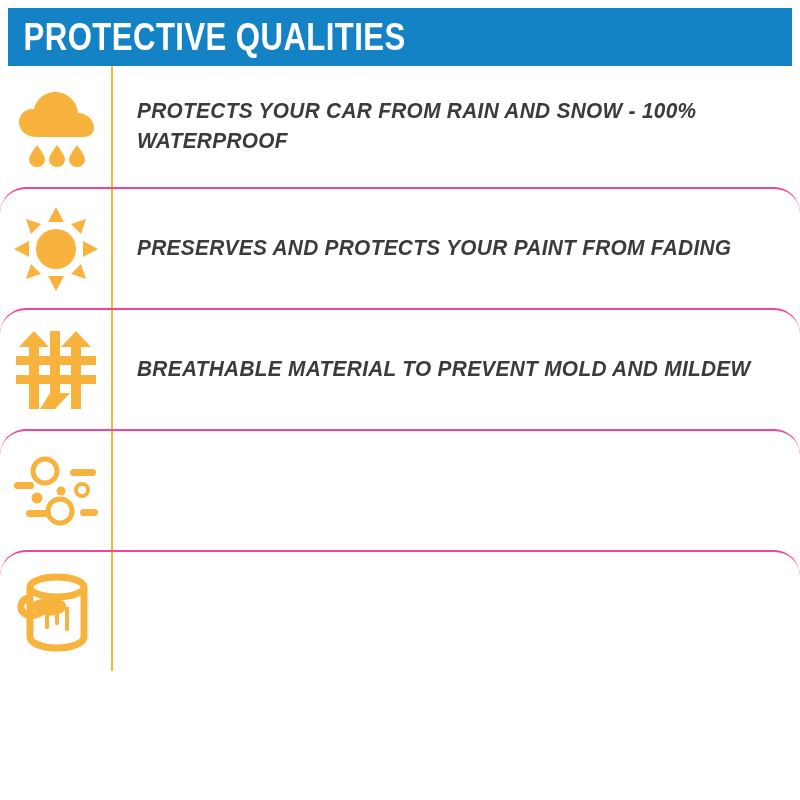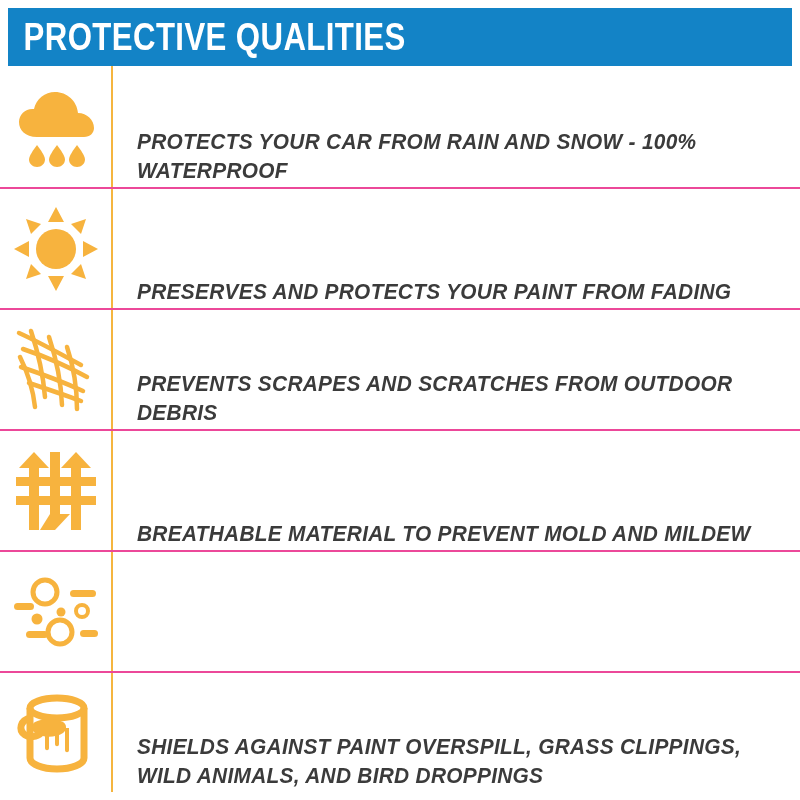--- a/index.html
+++ b/index.html
@@ -51,22 +51,23 @@
     position: absolute;
     left: 0;
     top: 66px;
     width: 800px;
     height: 734px;
   }
   .row {
     position: relative;
     height: 121px;
     display: flex;
-    align-items: flex-end;
-    box-sizing: border-box;
+    align-items: center;
+    box-sizing: border-box;
+    border-radius: 26px;
   }
   .row + .row {
     border-top: 2px solid #ec4899;
   }
   .row.first {
     border-top: none;
   }
 
   .icon-cell {
     width: 111px;
@@ -153,42 +154,20 @@
             </g>
           </svg>
         </span>
       </div>
       <div class="divider"></div>
       <div class="text-cell">
         <p class="row-text">PRESERVES AND PROTECTS YOUR PAINT FROM FADING</p>
       </div>
     </div>
 
-    <div class="row">
-      <div class="icon-cell">
-        <span>
-          <svg width="82" height="86" viewBox="0 0 82 86">
-            <g stroke="#F7B33E" stroke-width="4.5" fill="none" stroke-linecap="round">
-              <path d="M4 6 C22 14 44 26 66 38"></path>
-              <path d="M8 22 C26 28 50 38 72 50"></path>
-              <path d="M6 40 C24 46 46 54 68 64"></path>
-              <path d="M14 56 C32 62 50 68 66 74"></path>
-              <path d="M16 4 C22 22 28 46 30 70"></path>
-              <path d="M34 10 C40 28 46 52 47 78"></path>
-              <path d="M52 20 C58 38 62 60 62 82"></path>
-              <path d="M5 30 C12 44 18 62 20 80"></path>
-            </g>
-          </svg>
-        </span>
-      </div>
-      <div class="divider"></div>
-      <div class="text-cell">
-        <p class="row-text">PREVENTS SCRAPES AND SCRATCHES FROM OUTDOOR DEBRIS</p>
-      </div>
-    </div>
 
     <div class="row">
       <div class="icon-cell">
         <span>
           <svg width="80" height="78" viewBox="0 0 80 78">
             <g fill="#F7B33E">
               <path d="M17 78 L17 16 L7 16 L22 0 L37 16 L27 16 L27 78 Z" transform="translate(-4,0)"></path>
               <path d="M35 0 L45 0 L45 62 L55 62 L40 78 L25 78 L35 62 Z" transform="translate(-1,0)"></path>
               <path d="M57 78 L57 16 L47 16 L62 0 L77 16 L67 16 L67 78 Z" transform="translate(-2,0)"></path>
               <rect x="0" y="25" width="80" height="9"></rect>
@@ -236,19 +215,16 @@
             <g fill="#F7B33E">
               <path d="M20 30 C28 26 40 26 48 30 C52 32 52 38 48 41 C40 46 28 46 20 41 C16 38 16 32 20 30 Z"></path>
               <path d="M30 41 L30 56 C30 59 34 59 34 56 L34 41 Z"></path>
               <path d="M40 42 L40 52 C40 55 44 55 44 52 L44 42 Z"></path>
               <path d="M50 36 L50 58 C50 61 54 61 54 58 L54 36 Z"></path>
             </g>
           </svg>
         </span>
       </div>
       <div class="divider"></div>
-      <div class="text-cell">
-        <p class="row-text">SHIELDS AGAINST PAINT OVERSPILL, GRASS CLIPPINGS, WILD ANIMALS, AND BIRD DROPPINGS</p>
-      </div>
     </div>
 
   </div>
 </div>
 
 </body></html>

